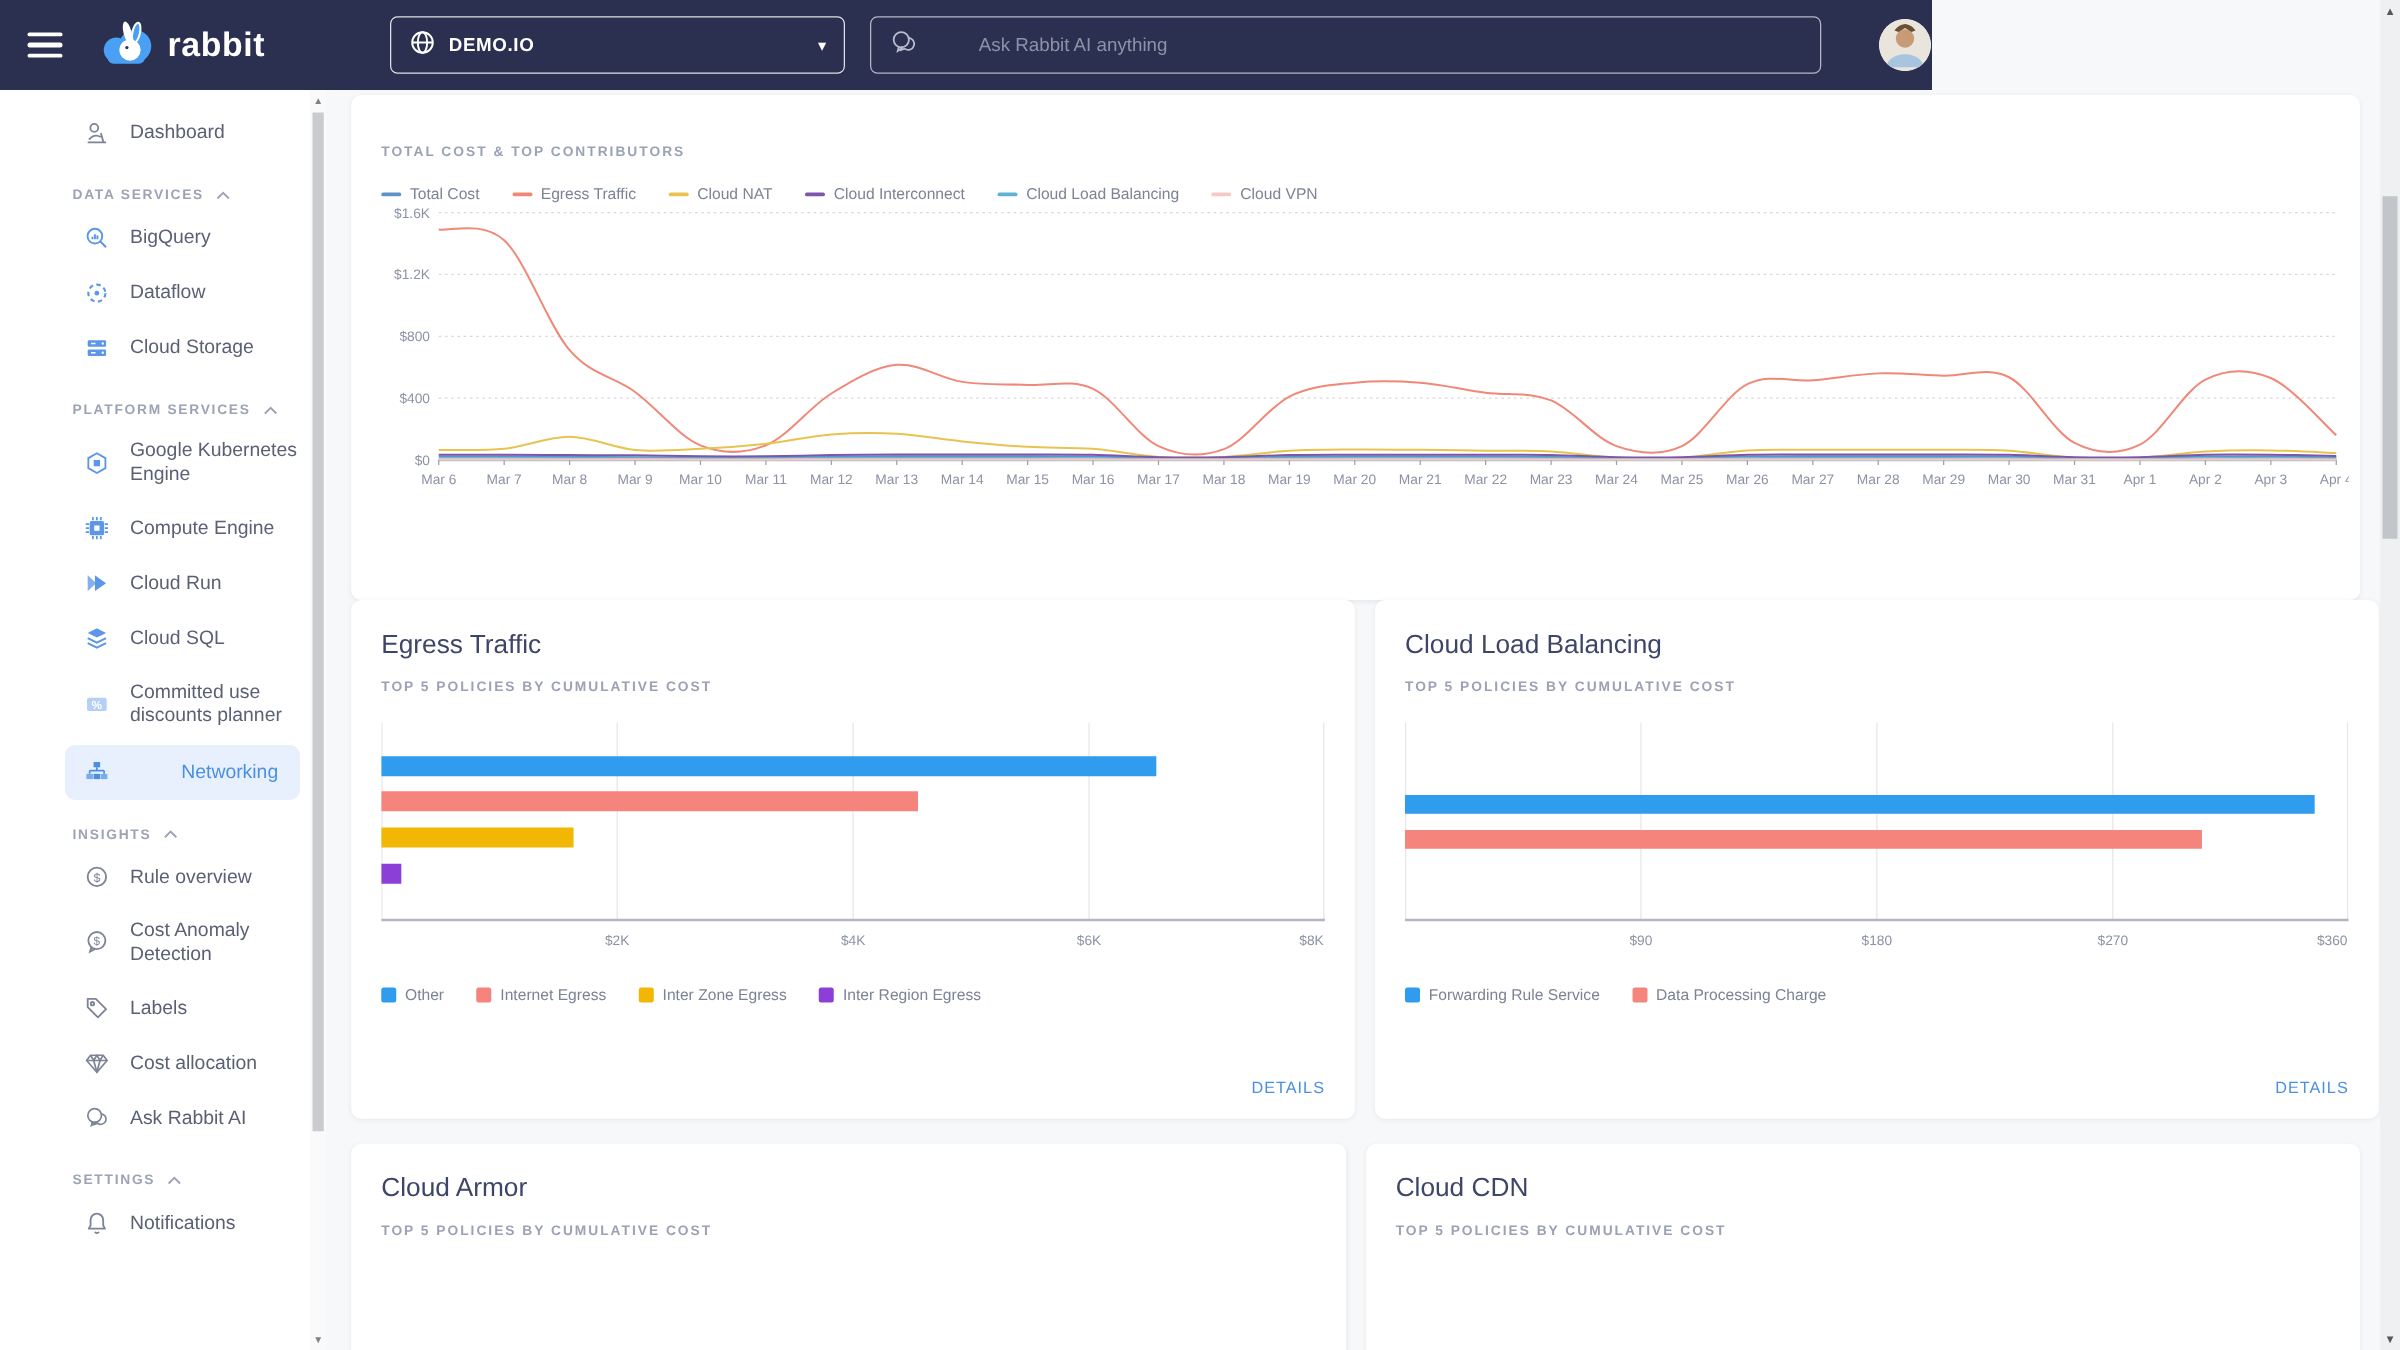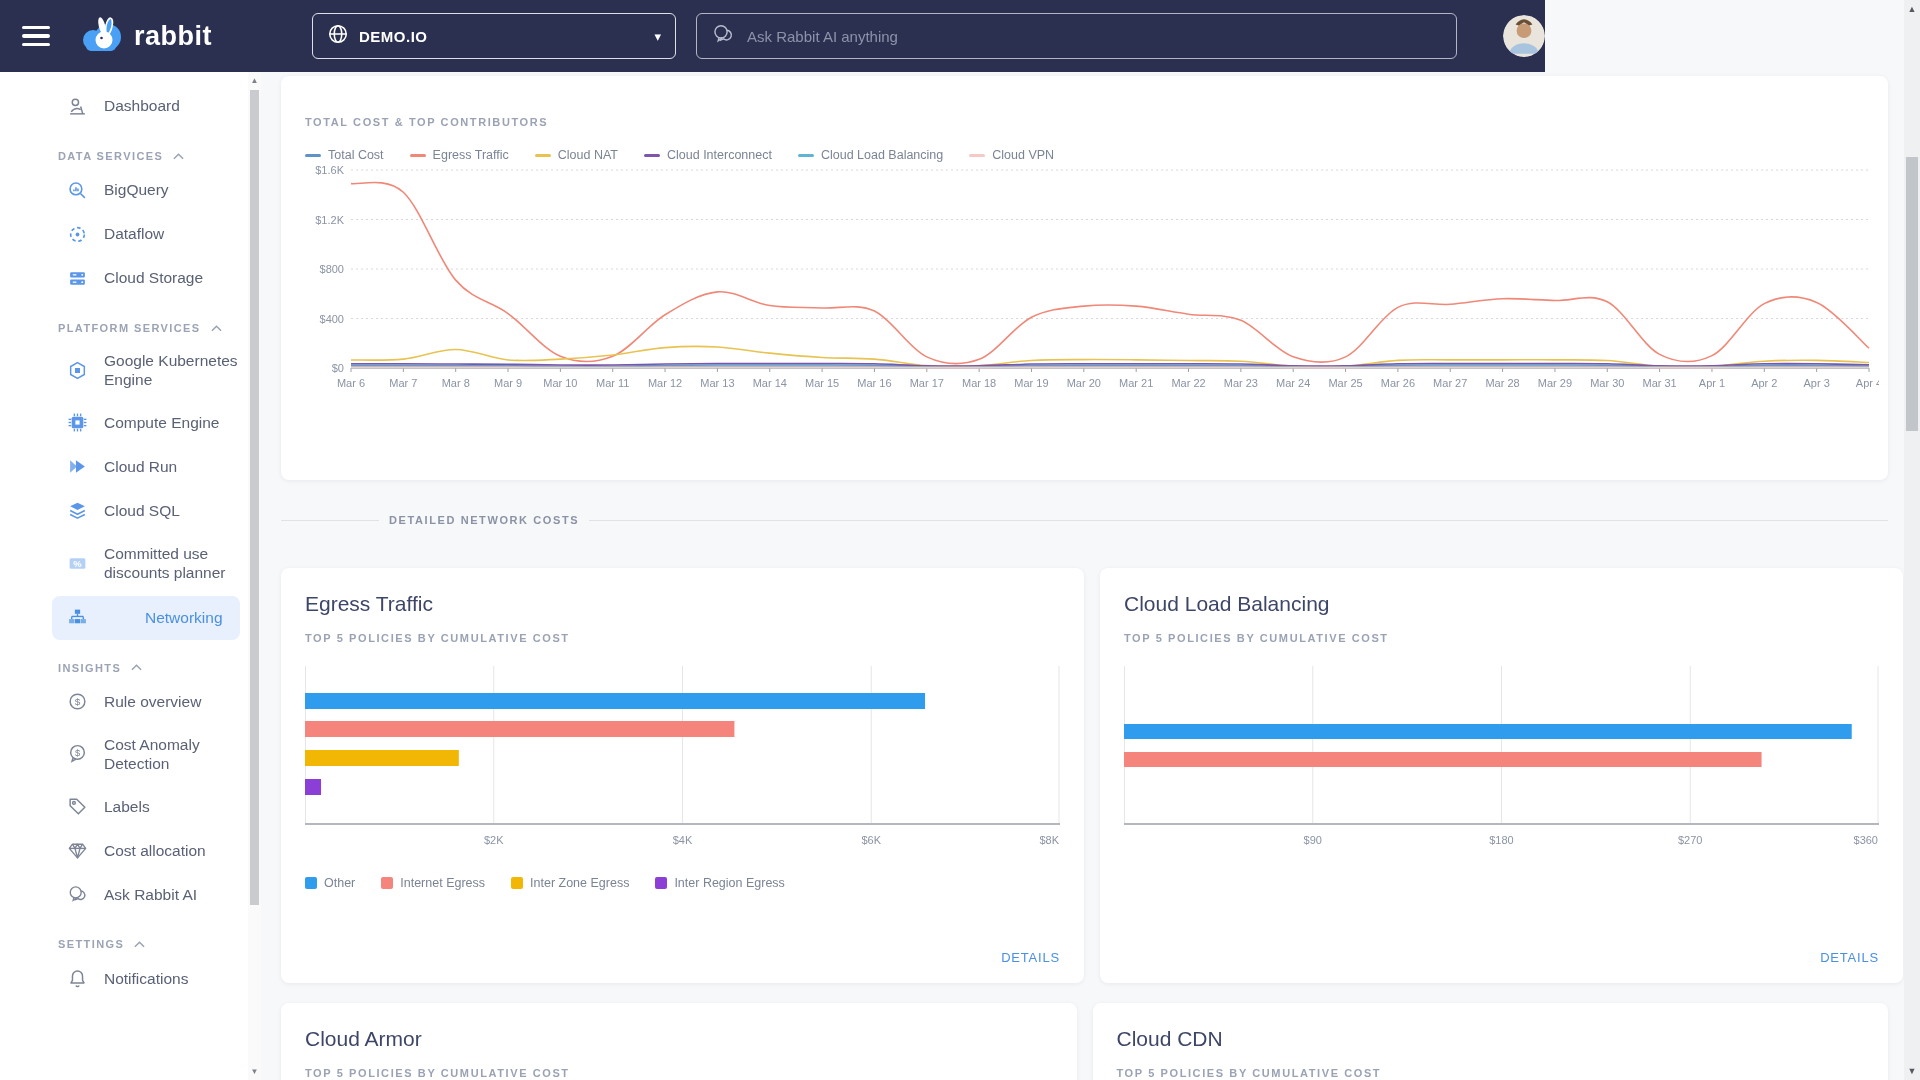--- a/index.html
+++ b/index.html
@@ -19,21 +19,21 @@
   .brand{ display:flex; align-items:center; margin-left:30px; }
   .brand-name{ color:#fff; font-size:27px; font-weight:600; margin-left:10px; letter-spacing:.5px;}
   .proj-select{
     margin-left:100px; width:364px; height:46px; border:1px solid rgba(255,255,255,.85);
     border-radius:6px; display:flex; align-items:center; padding:0 14px; cursor:pointer;
   }
   .proj-label{ color:#fff; font-size:15px; font-weight:700; margin-left:10px; letter-spacing:.5px; flex:1;}
   .proj-caret{ color:#fff; font-size:13px; }
   .searchbox{
     margin-left:20px; flex:1; max-width:1148px; height:46px; border:1px solid rgba(255,255,255,.65);
-    border-radius:6px; display:flex; align-items:center; padding:0 14px; background:transparent;
+    border-radius:6px; display:flex; align-items:center; padding:0 14px; background:transparent;gap:36px;
   }
   .searchbox input{
     flex:1; background:transparent; border:none; outline:none; color:#dfe2ee;
     font-size:15px; margin-left:10px; font-family:"Liberation Sans",sans-serif;
   }
   .searchbox input::placeholder{ color:#8d92a9; }
   .avatar{ width:42px; height:42px; border-radius:50%; overflow:hidden; margin-left:46px; cursor:pointer; flex-shrink:0;}
   
   .sidebar{
     position:fixed; top:72px; left:0; width:248px; bottom:0; background:#fff;
@@ -489,25 +489,20 @@
         <text x="1564" y="225" text-anchor="middle" class="tick">Apr 4</text>
         <path d="M46,203.2775C54.724137931034484,203.2775 80.89655172413792,203.23625 98.34482758620689,203.2775C115.79310344827586,203.31875 133.24137931034483,203.4425 150.68965517241378,203.525C168.13793103448273,203.60750000000002 185.58620689655174,203.64875 203.0344827586207,203.7725C220.48275862068965,203.89625 237.93103448275863,204.185 255.3793103448276,204.2675C272.82758620689657,204.35000000000002 290.2758620689655,204.39125 307.7241379310345,204.2675C325.17241379310343,204.14375 342.62068965517244,203.73125000000002 360.0689655172414,203.525C377.51724137931035,203.31875 394.9655172413793,203.1125 412.41379310344826,203.03C429.8620689655172,202.9475 447.3103448275862,203.03 464.7586206896552,203.03C482.2068965517241,203.03 499.65517241379314,202.98875 517.1034482758621,203.03C534.551724137931,203.07125 552,203.03 569.448275862069,203.2775C586.8965517241379,203.525 604.3448275862069,204.30874999999997 621.7931034482758,204.515C639.2413793103448,204.72125 656.6896551724138,204.67999999999998 674.1379310344828,204.515C691.5862068965517,204.35 709.0344827586207,203.73125 726.4827586206897,203.525C743.9310344827586,203.31875000000002 761.3793103448276,203.31875 778.8275862068965,203.2775C796.2758620689655,203.23625 813.7241379310345,203.2775 831.1724137931035,203.2775C848.6206896551724,203.2775 866.0689655172414,203.23625 883.5172413793103,203.2775C900.9655172413793,203.31875 918.4137931034483,203.31875000000002 935.8620689655172,203.525C953.3103448275862,203.73125 970.7586206896552,204.35 988.2068965517242,204.515C1005.6551724137931,204.67999999999998 1023.1034482758622,204.72125 1040.5517241379312,204.515C1058,204.30874999999997 1075.4482758620688,203.525 1092.896551724138,203.2775C1110.344827586207,203.03 1127.7931034482758,203.07125 1145.2413793103449,203.03C1162.689655172414,202.98875 1180.1379310344828,203.03 1197.5862068965516,203.03C1215.0344827586205,203.03 1232.4827586206895,202.98875 1249.9310344827586,203.03C1267.3793103448277,203.07125 1284.8275862068967,203.03 1302.2758620689656,203.2775C1319.7241379310344,203.525 1337.1724137931033,204.30874999999997 1354.6206896551723,204.515C1372.0689655172414,204.72125 1389.5172413793102,204.72125 1406.9655172413793,204.515C1424.4137931034484,204.30874999999997 1441.8620689655172,203.48375 1459.3103448275863,203.2775C1476.7586206896553,203.07125000000002 1494.2068965517242,203.15375 1511.655172413793,203.2775C1529.1034482758619,203.40125 1555.2758620689656,203.89625 1564,204.02" fill="none" stroke="#5f93c8" stroke-width="1.6"></path>
         <path d="M46,21.612499999999983C54.724137931034484,23.056249999999988 80.89655172413792,14.187500000000004 98.34482758620689,30.275000000000006C115.79310344827586,46.36250000000001 133.24137931034483,97.925 150.68965517241378,118.1375C168.13793103448273,138.35 185.58620689655174,138.86562500000002 203.0344827586207,151.55C220.48275862068965,164.234375 237.93103448275863,187.128125 255.3793103448276,194.24375C272.82758620689657,201.359375 290.2758620689655,201.15312500000002 307.7241379310345,194.24375C325.17241379310343,187.334375 342.62068965517244,163.5125 360.0689655172414,152.7875C377.51724137931035,142.0625 394.9655172413793,131.440625 412.41379310344826,129.89375C429.8620689655172,128.346875 447.3103448275862,140.825 464.7586206896552,143.50625C482.2068965517241,146.1875 499.65517241379314,145.053125 517.1034482758621,145.98125C534.551724137931,146.90937499999998 552,140.928125 569.448275862069,149.075C586.8965517241379,157.22187499999998 604.3448275862069,186.81875000000002 621.7931034482758,194.8625C639.2413793103448,202.90625 656.6896551724138,203.9375 674.1379310344828,197.3375C691.5862068965517,190.7375 709.0344827586207,164.13125 726.4827586206897,155.2625C743.9310344827586,146.39374999999998 761.3793103448276,145.98125 778.8275862068965,144.125C796.2758620689655,142.26875 813.7241379310345,142.784375 831.1724137931035,144.125C848.6206896551724,145.465625 866.0689655172414,149.796875 883.5172413793103,152.16875C900.9655172413793,154.54062499999998 918.4137931034483,151.240625 935.8620689655172,158.35625C953.3103448275862,165.47187499999998 970.7586206896552,188.77812500000002 988.2068965517242,194.8625C1005.6551724137931,200.946875 1023.1034482758622,203.1125 1040.5517241379312,194.8625C1058,186.6125 1075.4482758620688,154.128125 1092.896551724138,145.3625C1110.344827586207,136.596875 1127.7931034482758,143.7125 1145.2413793103449,142.26875C1162.689655172414,140.82500000000002 1180.1379310344828,137.31875 1197.5862068965516,136.7C1215.0344827586205,136.08124999999998 1232.4827586206895,138.04062499999998 1249.9310344827586,138.55624999999998C1267.3793103448277,139.07187499999998 1284.8275862068967,130.82187499999998 1302.2758620689656,139.79375C1319.7241379310344,148.765625 1337.1724137931033,183.41562499999998 1354.6206896551723,192.3875C1372.0689655172414,201.359375 1389.5172413793102,202.08125 1406.9655172413793,193.625C1424.4137931034484,185.16875 1441.8620689655172,150.51874999999998 1459.3103448275863,141.64999999999998C1476.7586206896553,132.78124999999997 1494.2068965517242,132.9875 1511.655172413793,140.41250000000002C1529.1034482758619,147.83750000000003 1555.2758620689656,178.56875 1564,186.2" fill="none" stroke="#f08878" stroke-width="1.6"></path>
         <path d="M46,197.95625C54.724137931034484,197.81187500000001 80.89655172413792,198.84312500000001 98.34482758620689,197.09C115.79310344827586,195.336875 133.24137931034483,187.293125 150.68965517241378,187.4375C168.13793103448273,187.581875 185.58620689655174,196.34750000000003 203.0344827586207,197.95625C220.48275862068965,199.565 237.93103448275863,197.91500000000002 255.3793103448276,197.09C272.82758620689657,196.265 290.2758620689655,194.924375 307.7241379310345,193.00625C325.17241379310343,191.088125 342.62068965517244,186.921875 360.0689655172414,185.58125C377.51724137931035,184.24062500000002 394.9655172413793,184.034375 412.41379310344826,184.9625C429.8620689655172,185.890625 447.3103448275862,189.39687500000002 464.7586206896552,191.15C482.2068965517241,192.903125 499.65517241379314,194.49124999999998 517.1034482758621,195.48125C534.551724137931,196.47125 552,195.749375 569.448275862069,197.09C586.8965517241379,198.43062500000002 604.3448275862069,202.45250000000001 621.7931034482758,203.525C639.2413793103448,204.5975 656.6896551724138,204.35000000000002 674.1379310344828,203.525C691.5862068965517,202.7 709.0344827586207,199.565 726.4827586206897,198.575C743.9310344827586,197.58499999999998 761.3793103448276,197.70875 778.8275862068965,197.585C796.2758620689655,197.46125 813.7241379310345,197.66750000000002 831.1724137931035,197.8325C848.6206896551724,197.9975 866.0689655172414,198.34812499999998 883.5172413793103,198.575C900.9655172413793,198.801875 918.4137931034483,198.265625 935.8620689655172,199.19375C953.3103448275862,200.121875 970.7586206896552,203.31875000000002 988.2068965517242,204.14375C1005.6551724137931,204.96875 1023.1034482758622,205.11312500000003 1040.5517241379312,204.14375C1058,203.174375 1075.4482758620688,199.37937499999998 1092.896551724138,198.3275C1110.344827586207,197.275625 1127.7931034482758,197.91500000000002 1145.2413793103449,197.8325C1162.689655172414,197.75 1180.1379310344828,197.8325 1197.5862068965516,197.8325C1215.0344827586205,197.8325 1232.4827586206895,197.70875 1249.9310344827586,197.8325C1267.3793103448277,197.95625 1284.8275862068967,197.523125 1302.2758620689656,198.575C1319.7241379310344,199.62687499999998 1337.1724137931033,203.21562500000002 1354.6206896551723,204.14375C1372.0689655172414,205.071875 1389.5172413793102,204.96875 1406.9655172413793,204.14375C1424.4137931034484,203.31875000000002 1441.8620689655172,200.163125 1459.3103448275863,199.19375C1476.7586206896553,198.22437499999998 1494.2068965517242,198.12124999999997 1511.655172413793,198.3275C1529.1034482758619,198.53375 1555.2758620689656,200.080625 1564,200.43125" fill="none" stroke="#e8c350" stroke-width="1.6"></path>
         <path d="M46,201.7925C54.724137931034484,201.7925 80.89655172413792,201.75125 98.34482758620689,201.7925C115.79310344827586,201.83374999999998 133.24137931034483,201.95749999999998 150.68965517241378,202.04C168.13793103448273,202.1225 185.58620689655174,202.1225 203.0344827586207,202.2875C220.48275862068965,202.4525 237.93103448275863,202.90625 255.3793103448276,203.03C272.82758620689657,203.15375 290.2758620689655,203.195 307.7241379310345,203.03C325.17241379310343,202.865 342.62068965517244,202.2875 360.0689655172414,202.04C377.51724137931035,201.7925 394.9655172413793,201.6275 412.41379310344826,201.545C429.8620689655172,201.46249999999998 447.3103448275862,201.545 464.7586206896552,201.545C482.2068965517241,201.545 499.65517241379314,201.50375 517.1034482758621,201.545C534.551724137931,201.58624999999998 552,201.42125 569.448275862069,201.7925C586.8965517241379,202.16375 604.3448275862069,203.4425 621.7931034482758,203.7725C639.2413793103448,204.10250000000002 656.6896551724138,204.06125 674.1379310344828,203.7725C691.5862068965517,203.48375000000001 709.0344827586207,202.37 726.4827586206897,202.04C743.9310344827586,201.70999999999998 761.3793103448276,201.83374999999998 778.8275862068965,201.7925C796.2758620689655,201.75125 813.7241379310345,201.7925 831.1724137931035,201.7925C848.6206896551724,201.7925 866.0689655172414,201.75125 883.5172413793103,201.7925C900.9655172413793,201.83374999999998 918.4137931034483,201.70999999999998 935.8620689655172,202.04C953.3103448275862,202.37 970.7586206896552,203.48375000000001 988.2068965517242,203.7725C1005.6551724137931,204.06125 1023.1034482758622,204.10250000000002 1040.5517241379312,203.7725C1058,203.4425 1075.4482758620688,202.16375 1092.896551724138,201.7925C1110.344827586207,201.42125 1127.7931034482758,201.58624999999998 1145.2413793103449,201.545C1162.689655172414,201.50375 1180.1379310344828,201.545 1197.5862068965516,201.545C1215.0344827586205,201.545 1232.4827586206895,201.50375 1249.9310344827586,201.545C1267.3793103448277,201.58624999999998 1284.8275862068967,201.42125 1302.2758620689656,201.7925C1319.7241379310344,202.16375 1337.1724137931033,203.4425 1354.6206896551723,203.7725C1372.0689655172414,204.10250000000002 1389.5172413793102,204.10250000000002 1406.9655172413793,203.7725C1424.4137931034484,203.4425 1441.8620689655172,202.1225 1459.3103448275863,201.7925C1476.7586206896553,201.46249999999998 1494.2068965517242,201.6275 1511.655172413793,201.7925C1529.1034482758619,201.95749999999998 1555.2758620689656,202.6175 1564,202.7825" fill="none" stroke="#7d55aa" stroke-width="1.6"></path>
         <path d="M46,204.515C54.724137931034484,204.515 80.89655172413792,204.515 98.34482758620689,204.515C115.79310344827586,204.515 133.24137931034483,204.494375 150.68965517241378,204.515C168.13793103448273,204.53562499999998 185.58620689655174,204.57687499999997 203.0344827586207,204.63875C220.48275862068965,204.700625 237.93103448275863,204.845 255.3793103448276,204.88625C272.82758620689657,204.92749999999998 290.2758620689655,204.948125 307.7241379310345,204.88625C325.17241379310343,204.82437499999997 342.62068965517244,204.59749999999997 360.0689655172414,204.515C377.51724137931035,204.4325 394.9655172413793,204.411875 412.41379310344826,204.39125C429.8620689655172,204.37062500000002 447.3103448275862,204.39125 464.7586206896552,204.39125C482.2068965517241,204.39125 499.65517241379314,204.37062500000002 517.1034482758621,204.39125C534.551724137931,204.411875 552,204.39124999999999 569.448275862069,204.515C586.8965517241379,204.63875 604.3448275862069,205.030625 621.7931034482758,205.13375C639.2413793103448,205.236875 656.6896551724138,205.236875 674.1379310344828,205.13375C691.5862068965517,205.030625 709.0344827586207,204.618125 726.4827586206897,204.515C743.9310344827586,204.41187499999998 761.3793103448276,204.515 778.8275862068965,204.515C796.2758620689655,204.515 813.7241379310345,204.515 831.1724137931035,204.515C848.6206896551724,204.515 866.0689655172414,204.494375 883.5172413793103,204.515C900.9655172413793,204.53562499999998 918.4137931034483,204.53562499999998 935.8620689655172,204.63875C953.3103448275862,204.741875 970.7586206896552,205.05124999999998 988.2068965517242,205.13375C1005.6551724137931,205.21625 1023.1034482758622,205.236875 1040.5517241379312,205.13375C1058,205.030625 1075.4482758620688,204.63875 1092.896551724138,204.515C1110.344827586207,204.39124999999999 1127.7931034482758,204.411875 1145.2413793103449,204.39125C1162.689655172414,204.37062500000002 1180.1379310344828,204.39125 1197.5862068965516,204.39125C1215.0344827586205,204.39125 1232.4827586206895,204.37062500000002 1249.9310344827586,204.39125C1267.3793103448277,204.411875 1284.8275862068967,204.39124999999999 1302.2758620689656,204.515C1319.7241379310344,204.63875 1337.1724137931033,205.030625 1354.6206896551723,205.13375C1372.0689655172414,205.236875 1389.5172413793102,205.236875 1406.9655172413793,205.13375C1424.4137931034484,205.030625 1441.8620689655172,204.618125 1459.3103448275863,204.515C1476.7586206896553,204.41187499999998 1494.2068965517242,204.453125 1511.655172413793,204.515C1529.1034482758619,204.57687499999997 1555.2758620689656,204.82437499999997 1564,204.88625" fill="none" stroke="#5fb4d4" stroke-width="1.6"></path>
         <path d="M46,205.38125C54.724137931034484,205.38125 80.89655172413792,205.38125 98.34482758620689,205.38125C115.79310344827586,205.38125 133.24137931034483,205.38125 150.68965517241378,205.38125C168.13793103448273,205.38125 185.58620689655174,205.360625 203.0344827586207,205.38125C220.48275862068965,205.401875 237.93103448275863,205.484375 255.3793103448276,205.505C272.82758620689657,205.525625 290.2758620689655,205.525625 307.7241379310345,205.505C325.17241379310343,205.484375 342.62068965517244,205.401875 360.0689655172414,205.38125C377.51724137931035,205.360625 394.9655172413793,205.38125 412.41379310344826,205.38125C429.8620689655172,205.38125 447.3103448275862,205.38125 464.7586206896552,205.38125C482.2068965517241,205.38125 499.65517241379314,205.38125 517.1034482758621,205.38125C534.551724137931,205.38125 552,205.34 569.448275862069,205.38125C586.8965517241379,205.42249999999999 604.3448275862069,205.5875 621.7931034482758,205.62875C639.2413793103448,205.67 656.6896551724138,205.67 674.1379310344828,205.62875C691.5862068965517,205.5875 709.0344827586207,205.42249999999999 726.4827586206897,205.38125C743.9310344827586,205.34 761.3793103448276,205.38125 778.8275862068965,205.38125C796.2758620689655,205.38125 813.7241379310345,205.38125 831.1724137931035,205.38125C848.6206896551724,205.38125 866.0689655172414,205.38125 883.5172413793103,205.38125C900.9655172413793,205.38125 918.4137931034483,205.34 935.8620689655172,205.38125C953.3103448275862,205.42249999999999 970.7586206896552,205.5875 988.2068965517242,205.62875C1005.6551724137931,205.67 1023.1034482758622,205.67 1040.5517241379312,205.62875C1058,205.5875 1075.4482758620688,205.42249999999999 1092.896551724138,205.38125C1110.344827586207,205.34 1127.7931034482758,205.38125 1145.2413793103449,205.38125C1162.689655172414,205.38125 1180.1379310344828,205.38125 1197.5862068965516,205.38125C1215.0344827586205,205.38125 1232.4827586206895,205.38125 1249.9310344827586,205.38125C1267.3793103448277,205.38125 1284.8275862068967,205.34 1302.2758620689656,205.38125C1319.7241379310344,205.42249999999999 1337.1724137931033,205.5875 1354.6206896551723,205.62875C1372.0689655172414,205.67 1389.5172413793102,205.67 1406.9655172413793,205.62875C1424.4137931034484,205.5875 1441.8620689655172,205.42249999999999 1459.3103448275863,205.38125C1476.7586206896553,205.34 1494.2068965517242,205.360625 1511.655172413793,205.38125C1529.1034482758619,205.401875 1555.2758620689656,205.484375 1564,205.505" fill="none" stroke="#f5c9c4" stroke-width="1.6"></path>
       </svg>
   </div>
 
-  <div class="divider">
-    <div class="line l1"></div>
-    <span class="dvlabel">DETAILED NETWORK COSTS</span>
-    <div class="line l2"></div>
-  </div>
 
   <div class="cards-row">
     <div class="card half-card">
       <div class="card-title">Egress Traffic</div>
       <div class="card-sub">TOP 5 POLICIES BY CUMULATIVE COST</div>
       <div class="chart-wrap">
         <svg class="chart" width="755" height="198">
             <line x1="0.5" y1="0" x2="0.5" y2="158" stroke="#e6e6e9"></line>
             <line x1="188.75" y1="0" x2="188.75" y2="158" stroke="#e6e6e9"></line>
             <text x="188.75" y="178" text-anchor="middle" class="tick">$2K</text>
@@ -557,20 +552,30 @@
             <text x="377.5" y="178" text-anchor="middle" class="tick">$180</text>
             <line x1="566.25" y1="0" x2="566.25" y2="158" stroke="#e6e6e9"></line>
             <text x="566.25" y="178" text-anchor="middle" class="tick">$270</text>
             <line x1="754" y1="0" x2="754" y2="158" stroke="#e6e6e9"></line>
             <text x="754" y="178" text-anchor="end" class="tick">$360</text>
             <line x1="0" y1="158" x2="755" y2="158" stroke="#b4b7bd" stroke-width="2"></line>
             <rect x="0" y="58" width="727.7361111111111" height="15" fill="#2f9ced"></rect>
             <rect x="0" y="86" width="637.5555555555555" height="15" fill="#f5857c"></rect>
           </svg>
       </div>
+      <div class="legend">
+          <span class="legend-item">
+            <span class="swatch square" style="background: rgb(47, 156, 237);"></span>
+            <span>Forwarding Rule Service</span>
+          </span>
+          <span class="legend-item">
+            <span class="swatch square" style="background: rgb(245, 133, 124);"></span>
+            <span>Data Processing Charge</span>
+          </span>
+        </div>
       <div class="details-link">DETAILS</div>
     </div>
   </div>
 
   <div class="cards-row bottom-row">
     <div class="card half-card stub-card">
       <div class="card-title">Cloud Armor</div>
       <div class="card-sub">TOP 5 POLICIES BY CUMULATIVE COST</div>
 
     </div>

